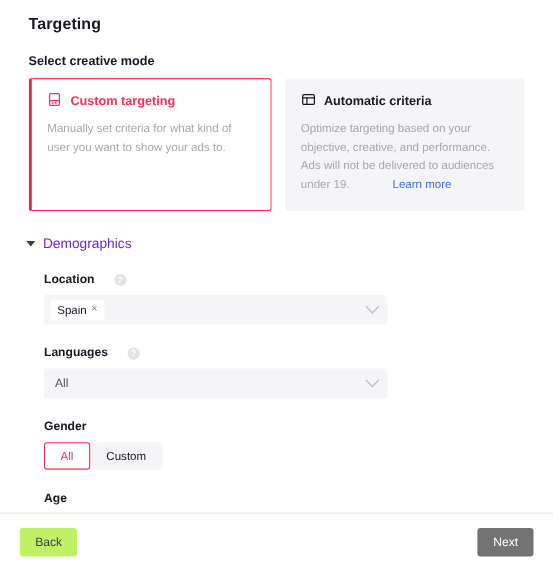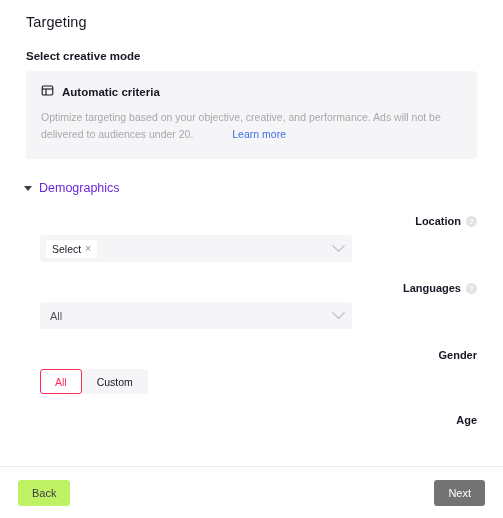--- a/index.html
+++ b/index.html
@@ -28,21 +28,21 @@
   }
 
   .scroll-area {
     flex: 1 1 auto;
     padding: 14px 26px 0 26px;
     overflow: hidden;
   }
 
   .page-title {
     font-size: 14.5px;
-    font-weight: normal;
+    font-weight: bold;
     color: #161823;
     letter-spacing: 0.1px;
     margin: 0 0 20px 0;
   }
 
   .section-label {
     font-size: 11.5px;
     font-weight: bold;
     color: #161823;
     margin-bottom: 9px;
@@ -115,26 +115,25 @@
     color: #6d28d9;
   }
 
   .field-group {
     margin-left: 14px;
     margin-top: 20px;
   }
   .field-label {
     display: flex;
     align-items: center;
-    gap: 5px;
+    gap: 18px;
     font-size: 11px;
     font-weight: bold;
     color: #161823;
     margin-bottom: 8px;
-    justify-content: flex-end;
   }
   .help-icon {
     width: 11px; height: 11px;
     border-radius: 50%;
     background: #e3e3e6;
     color: #ffffff;
     font-size: 8px;
     line-height: 11px;
     text-align: center;
     font-weight: bold;
@@ -249,52 +248,66 @@
 <div class="page">
 
   <div class="scroll-area">
 
     <div class="page-title">Targeting</div>
 
     <div class="section-label">Select creative mode</div>
 
     <div class="mode-cards">
 
+      <div class="mode-card selected">
+        <div class="mode-head">
+          <span class="mode-icon">
+            <svg width="13" height="13" viewBox="0 0 14 14" fill="none">
+              <rect x="2.2" y="1.2" width="9.6" height="11.6" rx="1.3" stroke="#fe2c55" stroke-width="1.2"></rect>
+              <line x1="2.2" y1="8.1" x2="11.8" y2="8.1" stroke="#fe2c55" stroke-width="1.2"></line>
+              <rect x="4.2" y="9.6" width="1.7" height="1.5" fill="#fe2c55"></rect>
+              <rect x="7.3" y="9.6" width="1.7" height="1.5" fill="#fe2c55"></rect>
+            </svg>
+          </span>
+          <span class="mode-title">Custom targeting</span>
+        </div>
+        <div class="mode-desc">Manually set criteria for what kind of user you want to show your ads to.</div>
+      </div>
 
       <div class="mode-card unselected">
         <div class="mode-head">
           <span class="mode-icon">
             <svg width="13" height="13" viewBox="0 0 14 14" fill="none">
               <rect x="1.3" y="2.2" width="11.4" height="9.6" rx="1.3" stroke="#161823" stroke-width="1.2"></rect>
               <line x1="1.3" y1="5.4" x2="12.7" y2="5.4" stroke="#161823" stroke-width="1.2"></line>
               <line x1="5.4" y1="5.4" x2="5.4" y2="11.8" stroke="#161823" stroke-width="1.2"></line>
             </svg>
           </span>
           <span class="mode-title">Automatic criteria</span>
         </div>
-        <div class="mode-desc"><span>Optimize targeting based on your objective, creative, and performance. Ads will not be delivered to audiences under 20.</span> <a class="link" href="#">Learn more</a></div>
+        <div class="mode-desc"><span>Optimize targeting based on your objective, creative, and performance. Ads will not be delivered to audiences under 19.</span> <a class="link" href="#">Learn more</a></div>
       </div>
 
     </div>
 
     <div class="demographics">
 
       <div class="collapse-head">
         <span class="caret"></span>
         <span class="collapse-title">Demographics</span>
       </div>
 
       <div class="field-group">
         <div class="field-label">
           <span>Location</span>
           <span class="help-icon">?</span>
         </div>
         <div class="select-box">
           <span class="chip">
-            <span>Select</span>
+            <span>Spain</span>
             <span class="chip-x">×</span>
           </span>
           <span class="chevron"></span>
         </div>
       </div>
 
       <div class="field-group">
         <div class="field-label">
           <span>Languages</span>
           <span class="help-icon">?</span>

